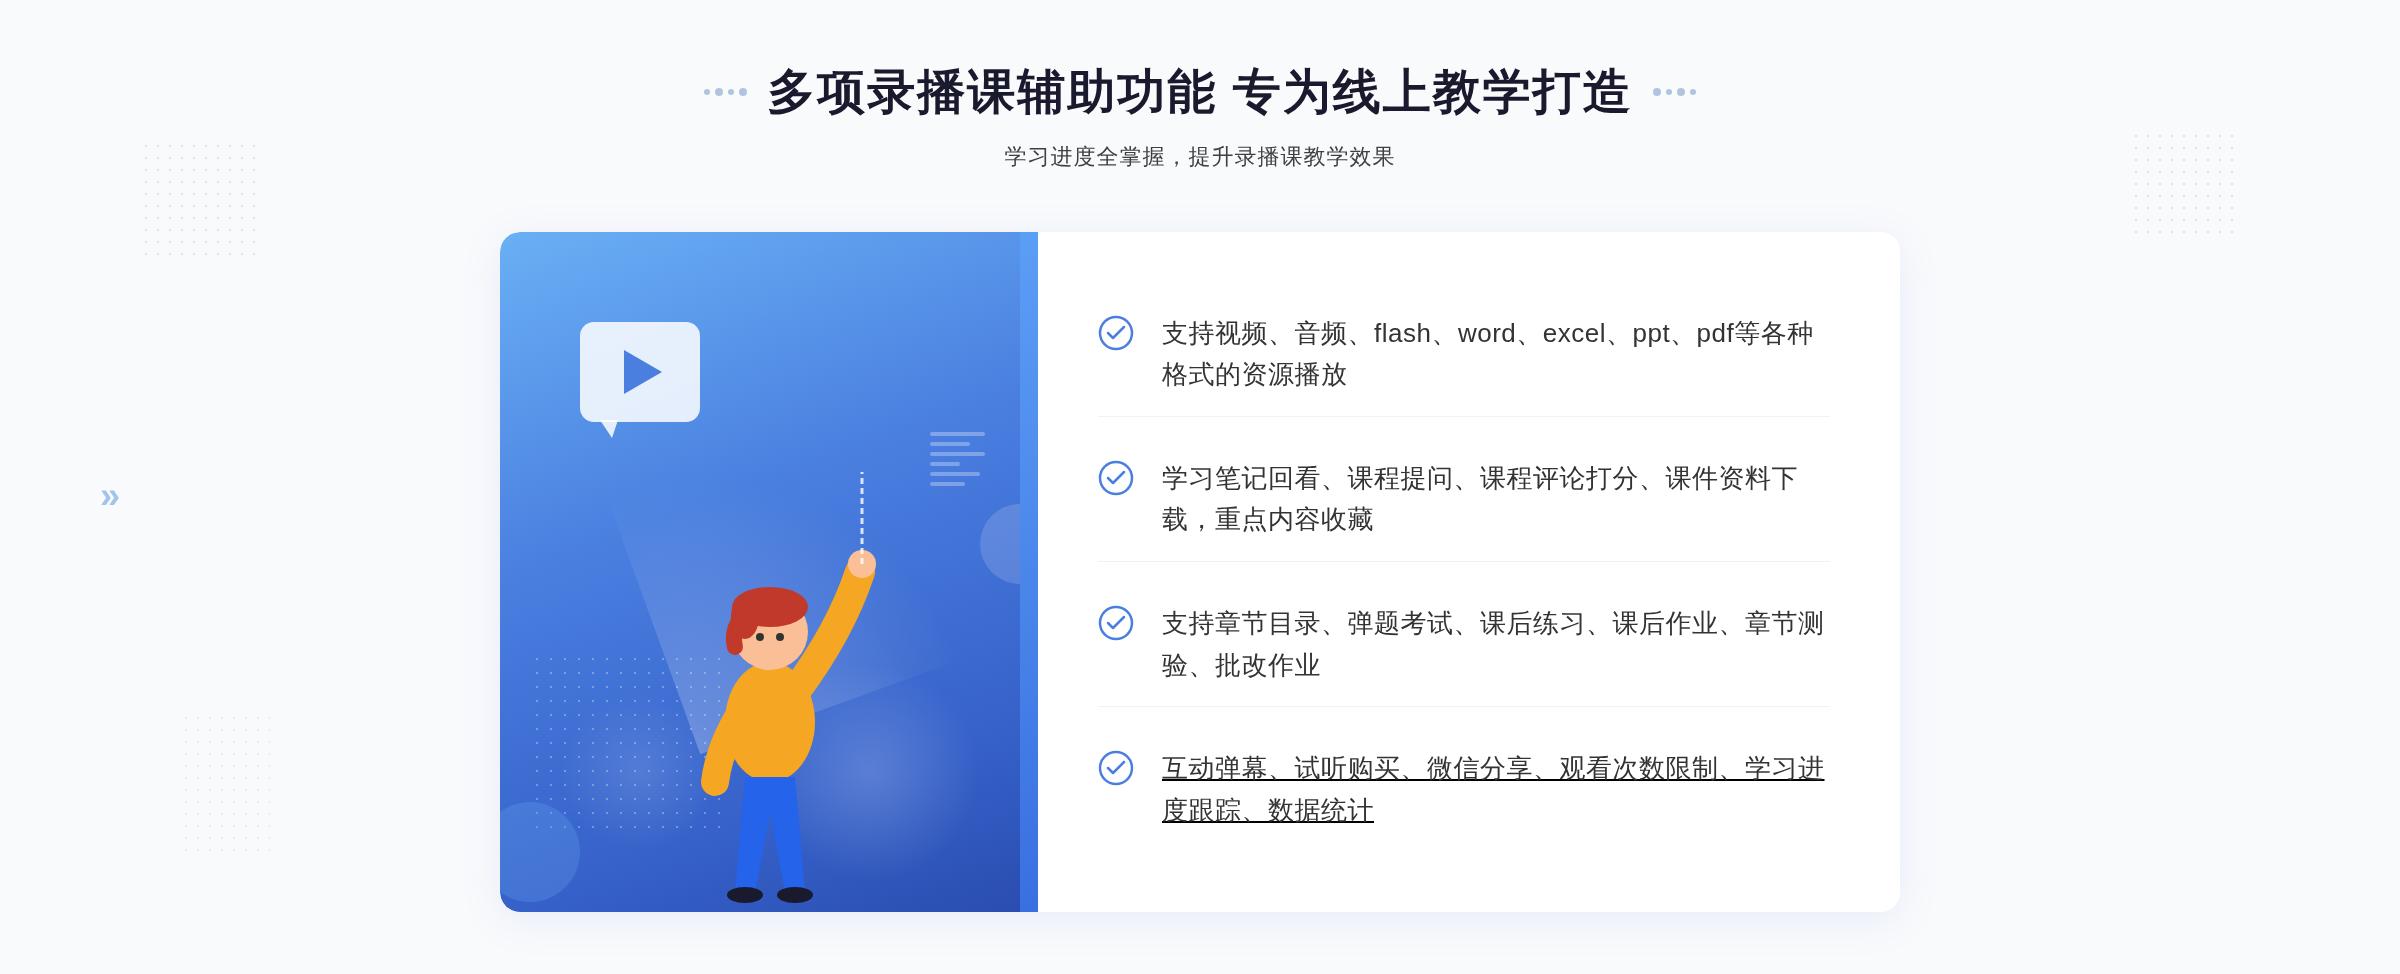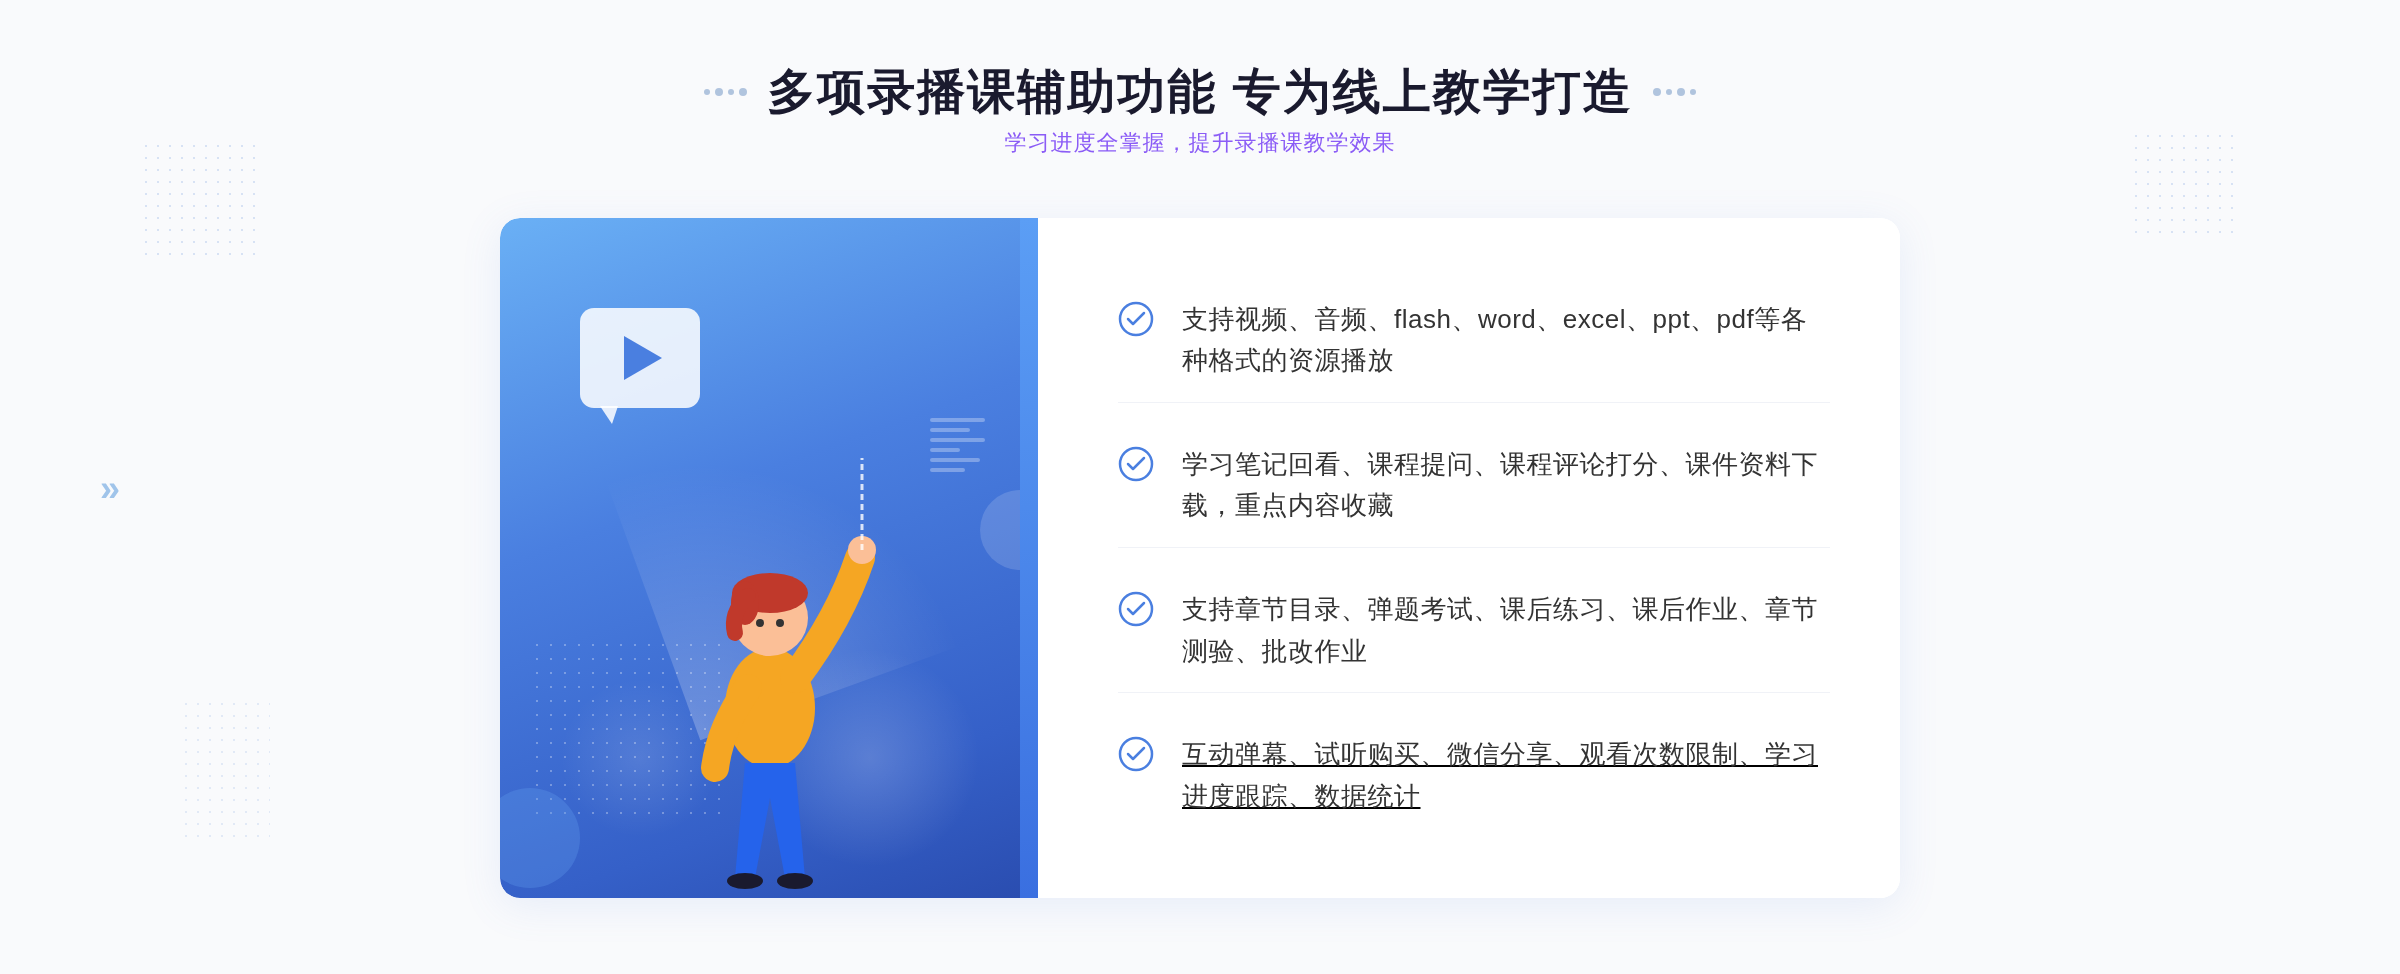--- a/index.html
+++ b/index.html
@@ -72,21 +72,21 @@
       text-align: center;
       margin-bottom: 60px;
       position: relative;
     }
 
     .title-row {
       display: flex;
       align-items: center;
       justify-content: center;
       gap: 20px;
-      margin-bottom: 4px;
+      margin-bottom: 18px;
     }
 
     .title-dots {
       display: flex;
       gap: 5px;
       align-items: center;
     }
 
     .title-dot {
       width: 6px;
@@ -101,21 +101,21 @@
 
     .main-title {
       font-size: 48px;
       font-weight: 600;
       color: #1a1a2e;
       letter-spacing: 2px;
     }
 
     .subtitle {
       font-size: 22px;
-      color: #8b5cf6;
+      color: #404040;
       letter-spacing: 1px;
     }
 
     
     .content-area {
       display: flex;
       align-items: stretch;
       width: 1400px;
       min-height: 680px;
       background: #fff;
@@ -254,21 +254,20 @@
     }
 
     
     .features-panel {
       flex: 1;
       padding: 50px 70px 50px 60px;
       display: flex;
       flex-direction: column;
       justify-content: space-around;
       background: #fff;
-      margin-left: 20px;
     }
 
     .feature-item {
       display: flex;
       align-items: flex-start;
       gap: 28px;
       padding: 20px 0;
       border-bottom: 1px solid #f0f2f7;
     }
 

